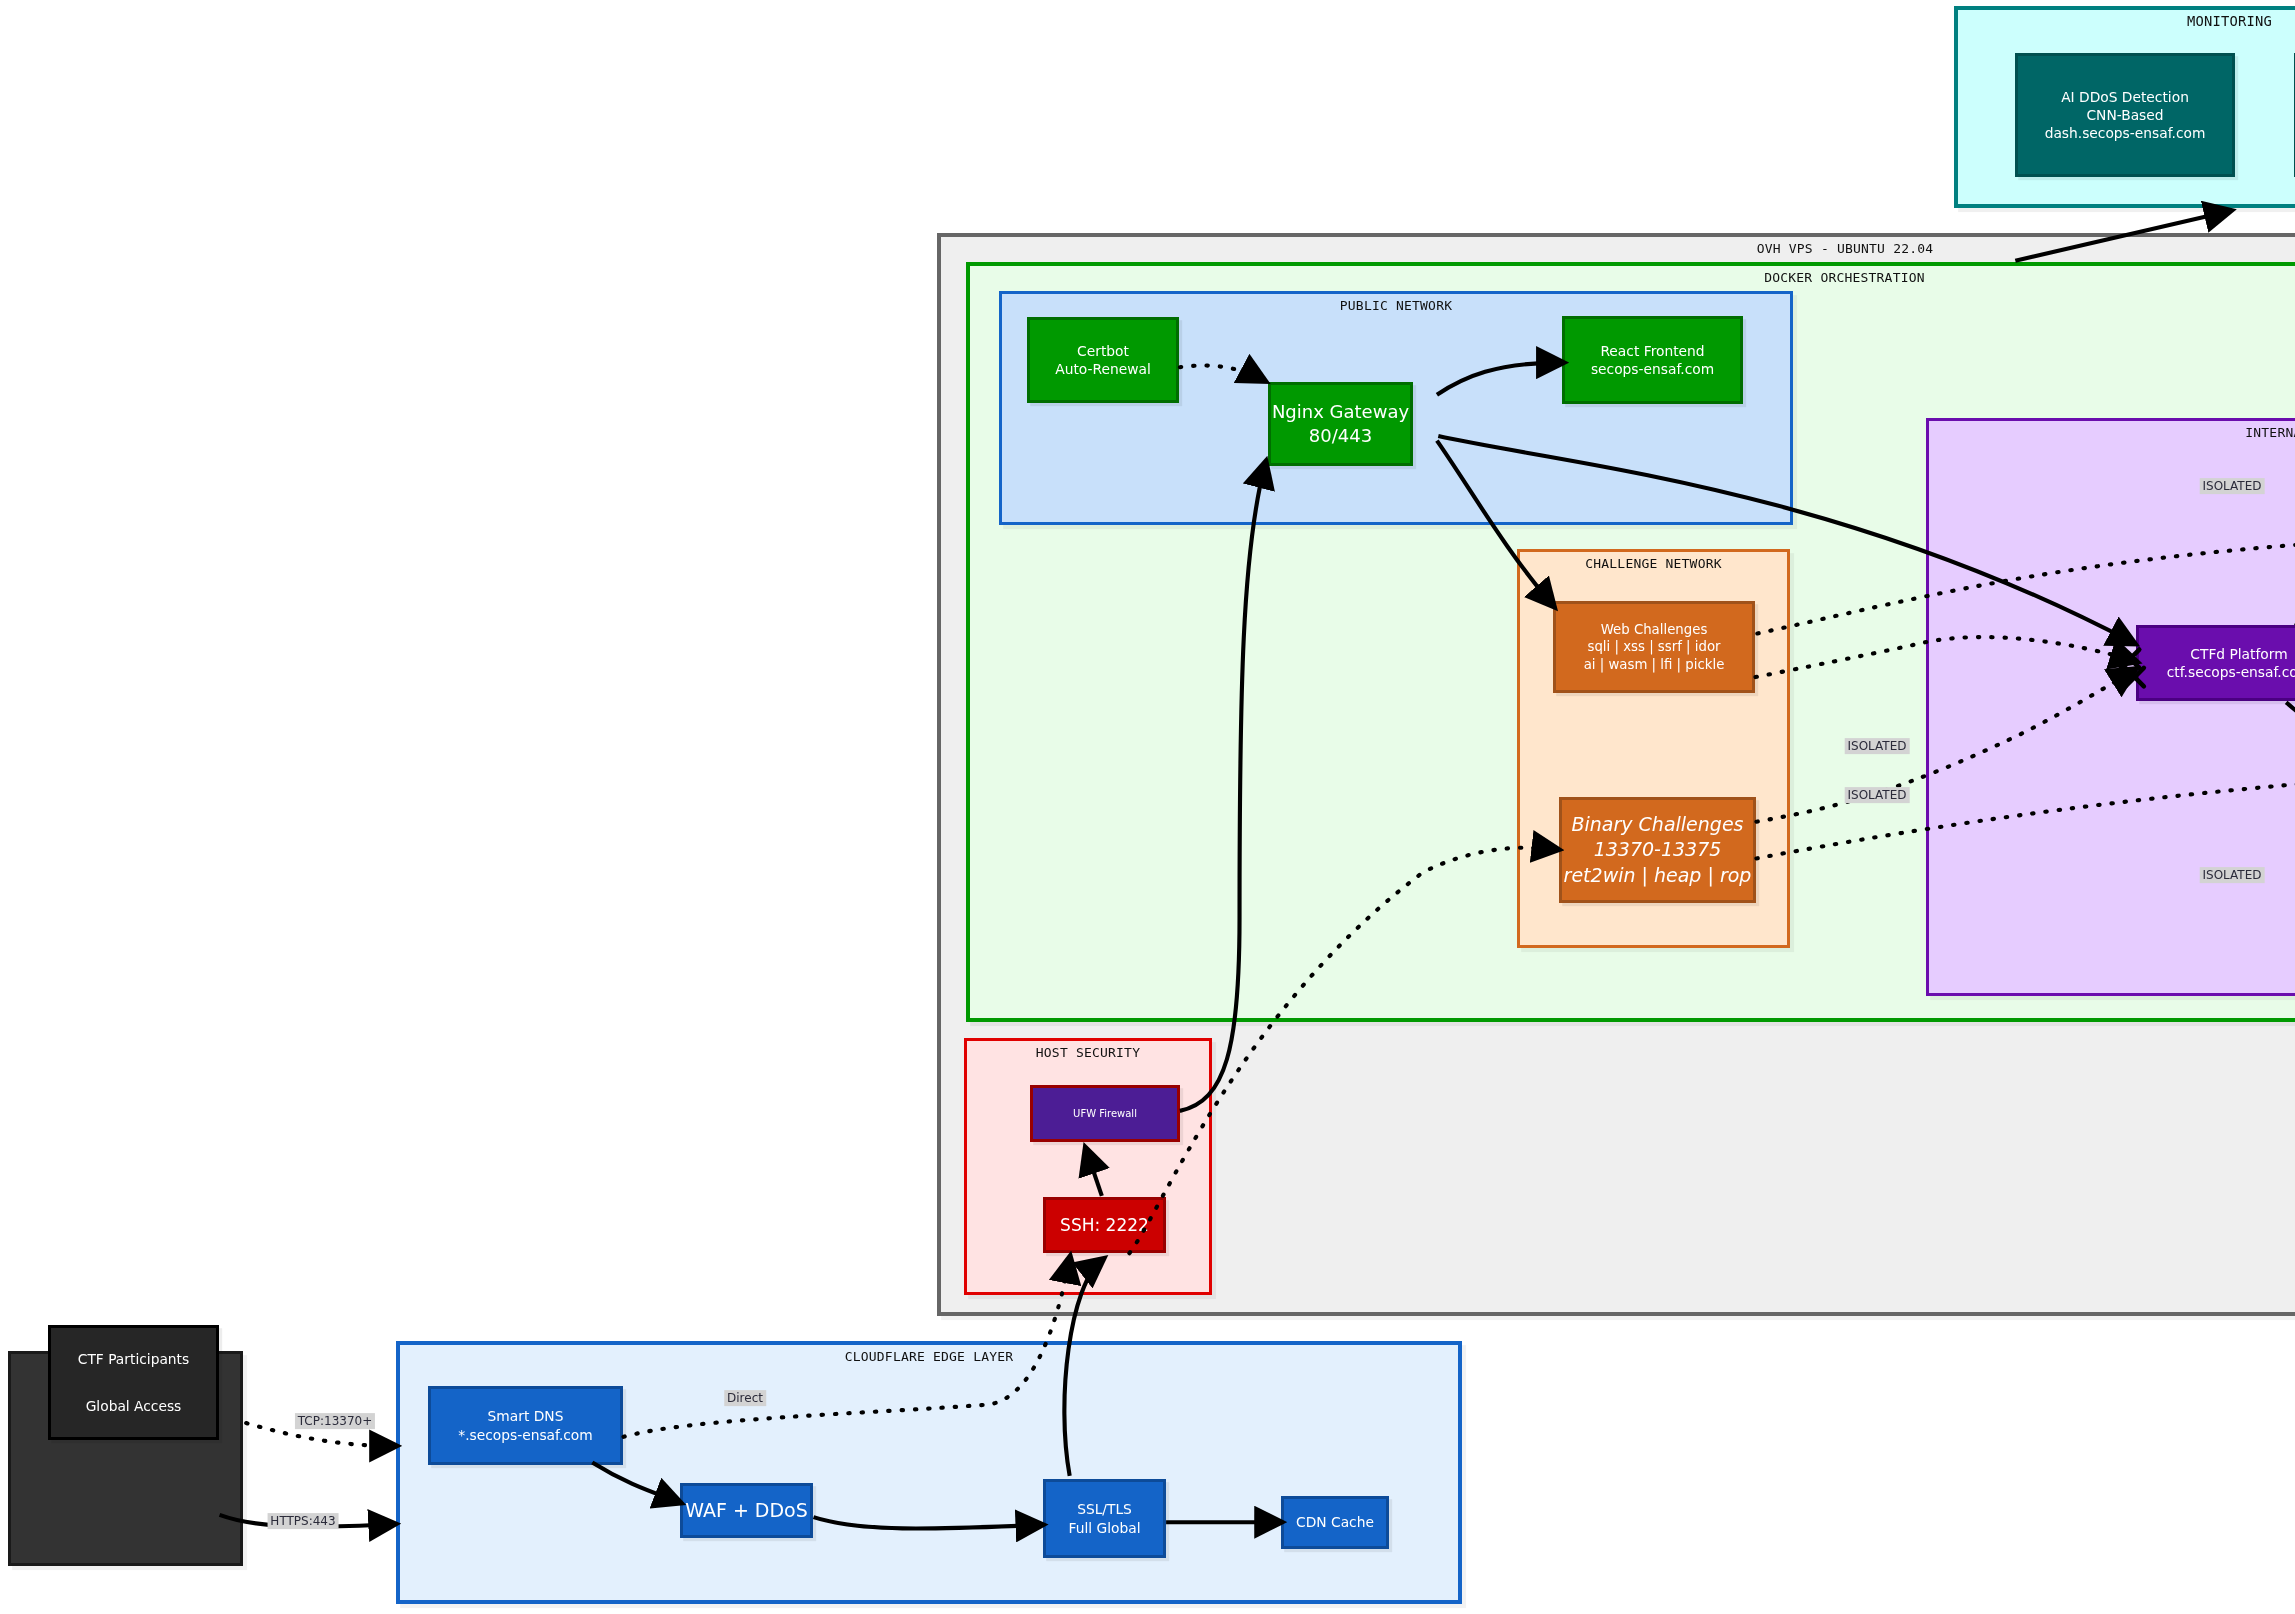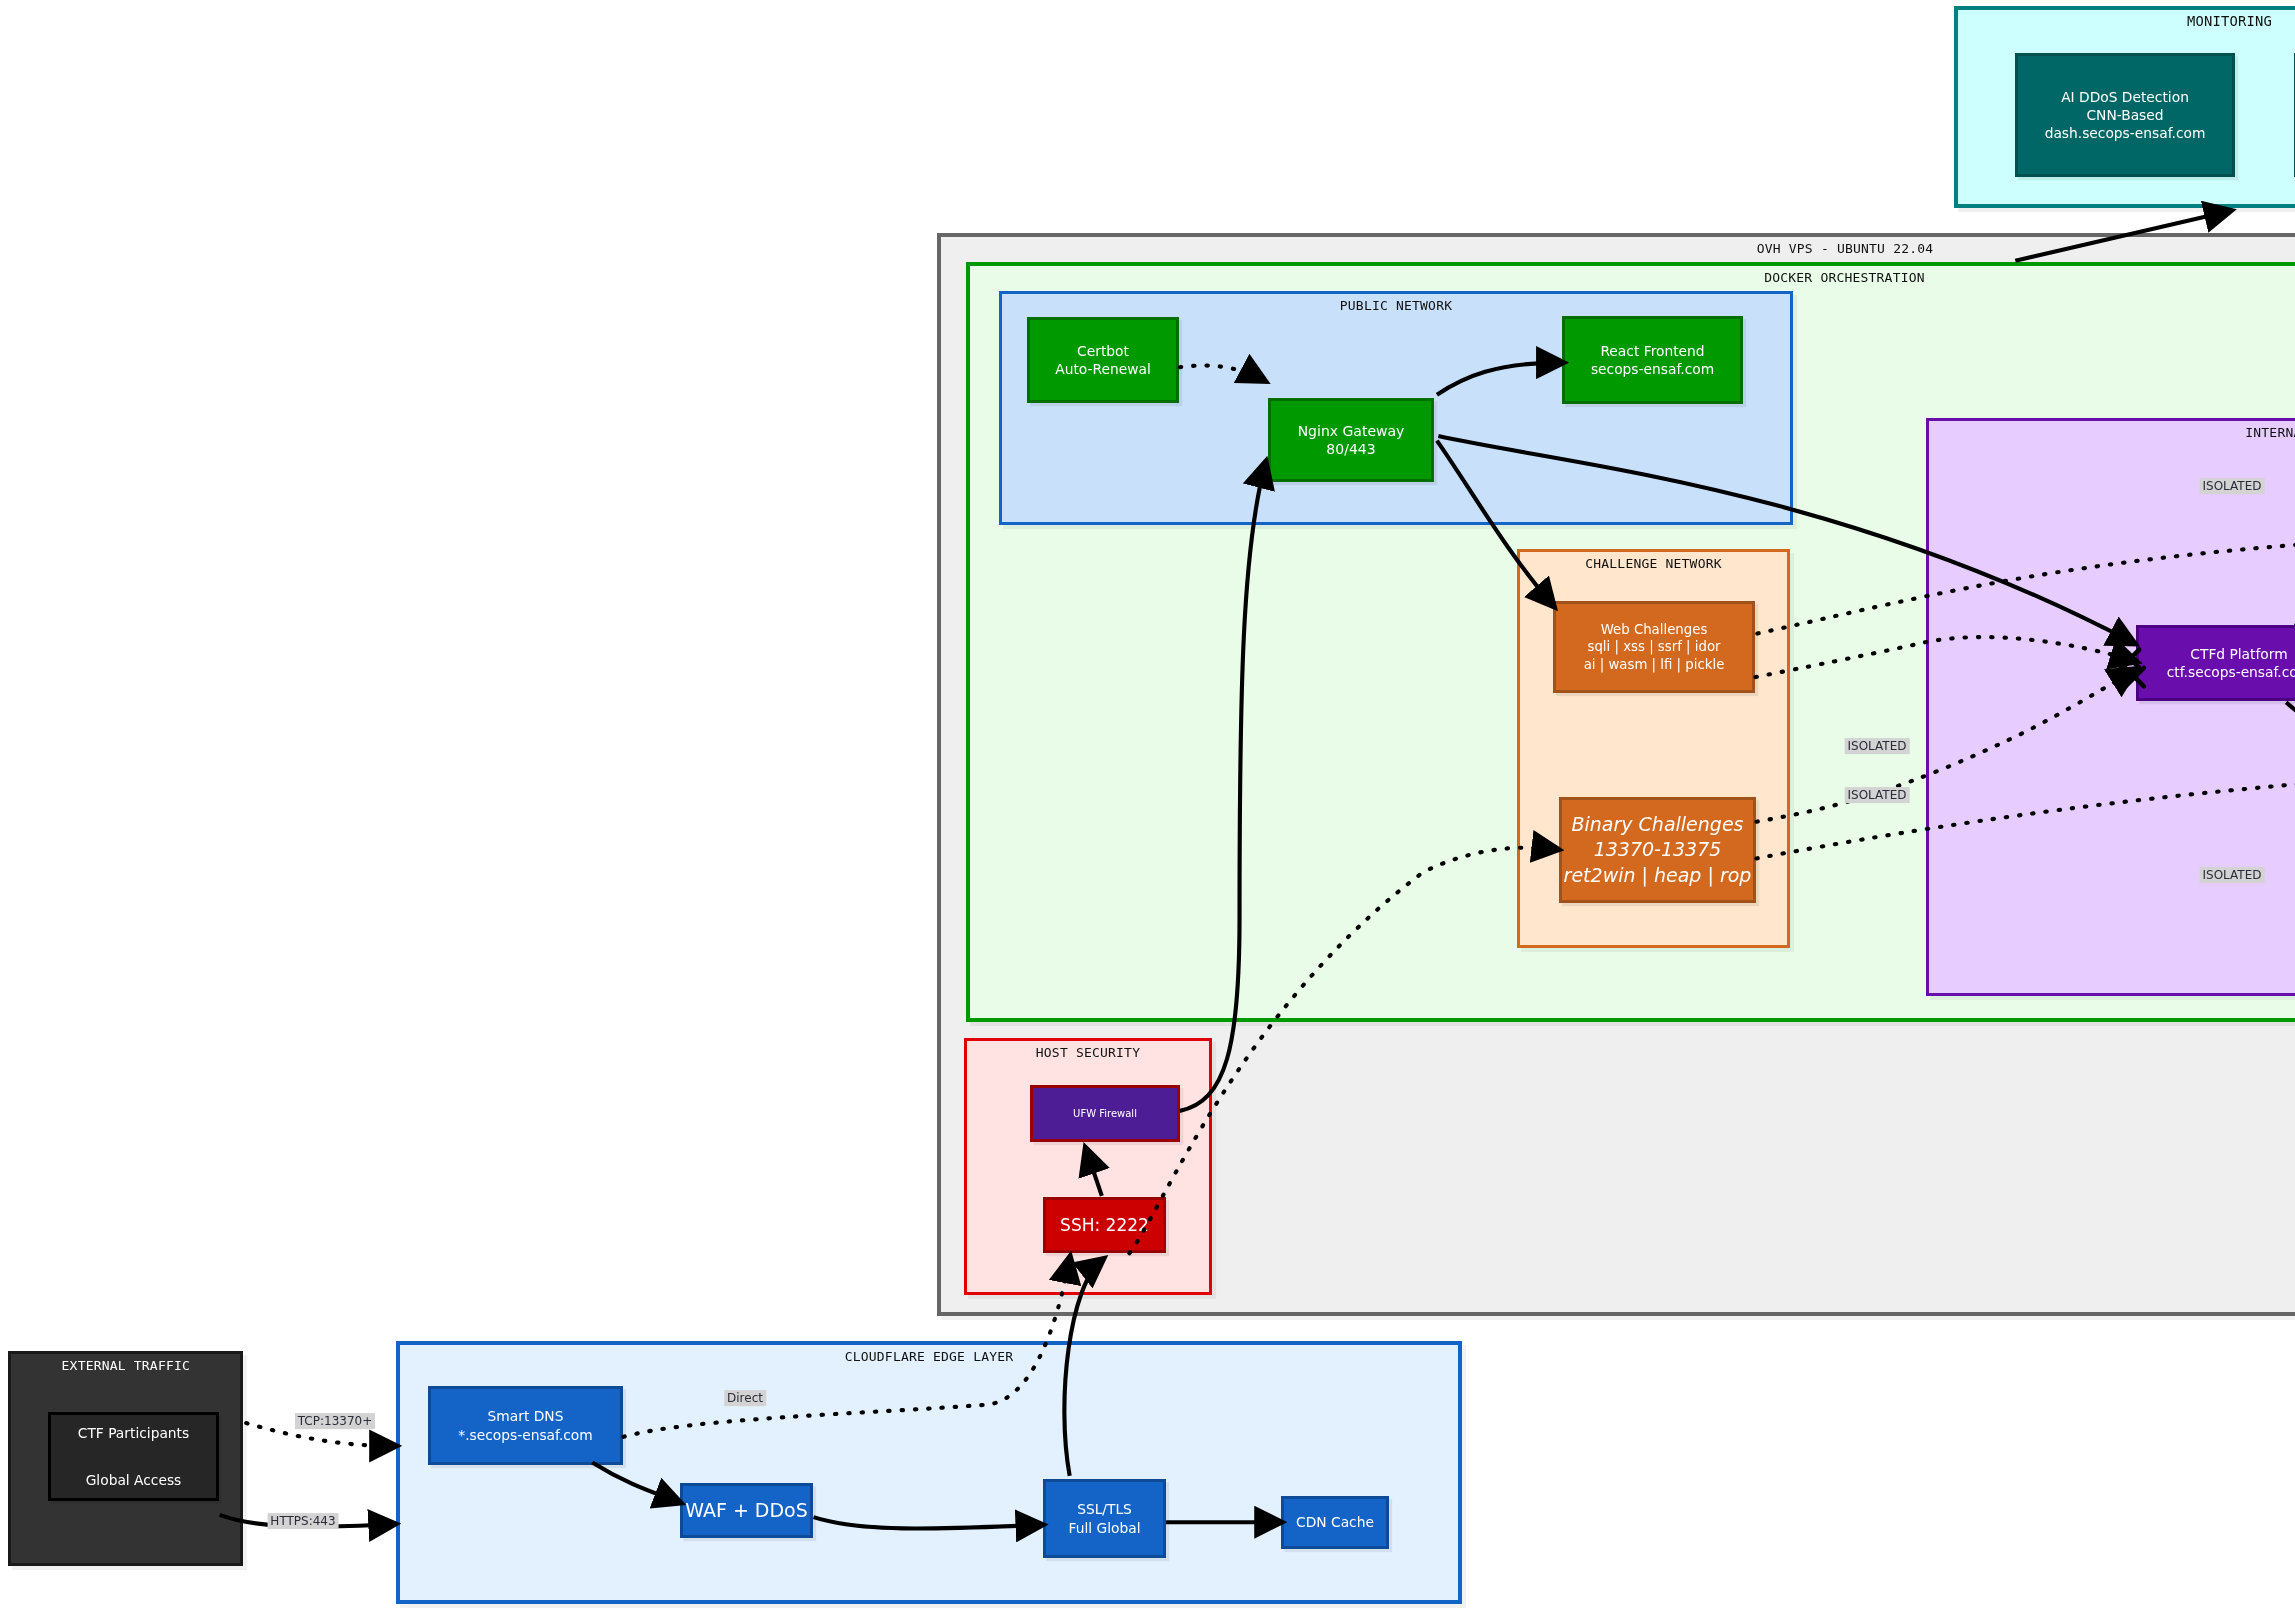--- a/index.html
+++ b/index.html
@@ -58,21 +58,21 @@
     <div class="clabel" style="font-size:13px;color:#111;">DOCKER ORCHESTRATION</div>
   </div>
 
   <div class="cluster" style="left:999px;top:291px;width:794px;height:234px;background:#c8e0fa;border:3.7px solid #1464c8;box-shadow:4.1px 4.1px 0 rgba(0,0,0,.05);">
     <div class="clabel" style="font-size:13px;color:#111;">PUBLIC NETWORK</div>
   </div>
   <div class="node" style="left:1027px;top:317px;width:152px;height:86px;background:#009900;border:3.7px solid #006e00;font-size:13.8px;">
     <span class="ln">Certbot</span>
     <span class="ln">Auto-Renewal</span>
   </div>
-  <div class="node" style="left:1268px;top:382px;width:166px;height:84px;background:#009900;border:3.7px solid #006e00;font-size:14px;margin-top:16px;">
+  <div class="node" style="left:1268px;top:382px;width:145px;height:84px;background:#009900;border:3.7px solid #006e00;font-size:18px;">
     <span class="ln">Nginx Gateway</span>
     <span class="ln">80/443</span>
   </div>
   <div class="node" style="left:1562px;top:316px;width:181px;height:88px;background:#009900;border:3.7px solid #006e00;font-size:13.8px;">
     <span class="ln">React Frontend</span>
     <span class="ln">secops-ensaf.com</span>
   </div>
 
   <div class="cluster" style="left:1517px;top:549px;width:273px;height:399px;background:#ffe6cc;border:3.7px solid #d2691e;box-shadow:4.1px 4.1px 0 rgba(0,0,0,.05);">
     <div class="clabel" style="font-size:13px;color:#111;">CHALLENGE NETWORK</div>
@@ -102,21 +102,21 @@
   <div class="node" style="left:1030px;top:1085px;width:150px;height:57px;background:#4c1d95;border:3.7px solid #990000;font-size:10px;">
     <span class="ln">UFW Firewall</span>
   </div>
   <div class="node" style="left:1043px;top:1197px;width:123px;height:56px;background:#cc0000;border:3.7px solid #990000;font-size:17px;">
     <span class="ln">SSH: 2222</span>
   </div>
 
   <div class="cluster" style="left:8.3px;top:1351px;width:235px;height:215px;background:#333333;border:3.7px solid #1a1a1a;box-shadow:4.1px 4.1px 0 rgba(0,0,0,.05);">
     <div class="clabel" style="font-size:13px;color:#ffffff;">EXTERNAL TRAFFIC</div>
   </div>
-  <div class="node" style="left:48px;top:1412px;width:171px;height:89px;background:#262626;border:3.7px solid #000000;font-size:13.8px;gap:28px;">
+  <div class="node" style="left:48px;top:1325px;width:171px;height:115px;background:#262626;border:3.7px solid #000000;font-size:13.8px;gap:28px;">
     <span class="ln">CTF Participants</span>
     <span class="ln">Global Access</span>
   </div>
 
   <div class="cluster" style="left:396px;top:1341px;width:1066px;height:263px;background:#e3f0fd;border:4.6px solid #1464c8;box-shadow:4.1px 4.1px 0 rgba(0,0,0,.05);">
     <div class="clabel" style="font-size:13px;color:#111;">CLOUDFLARE EDGE LAYER</div>
   </div>
   <div class="node" style="left:428px;top:1386px;width:195px;height:79px;background:#1464c8;border:3.7px solid #0d4b99;font-size:13.8px;">
     <span class="ln">Smart DNS</span>
     <span class="ln">*.secops-ensaf.com</span>

